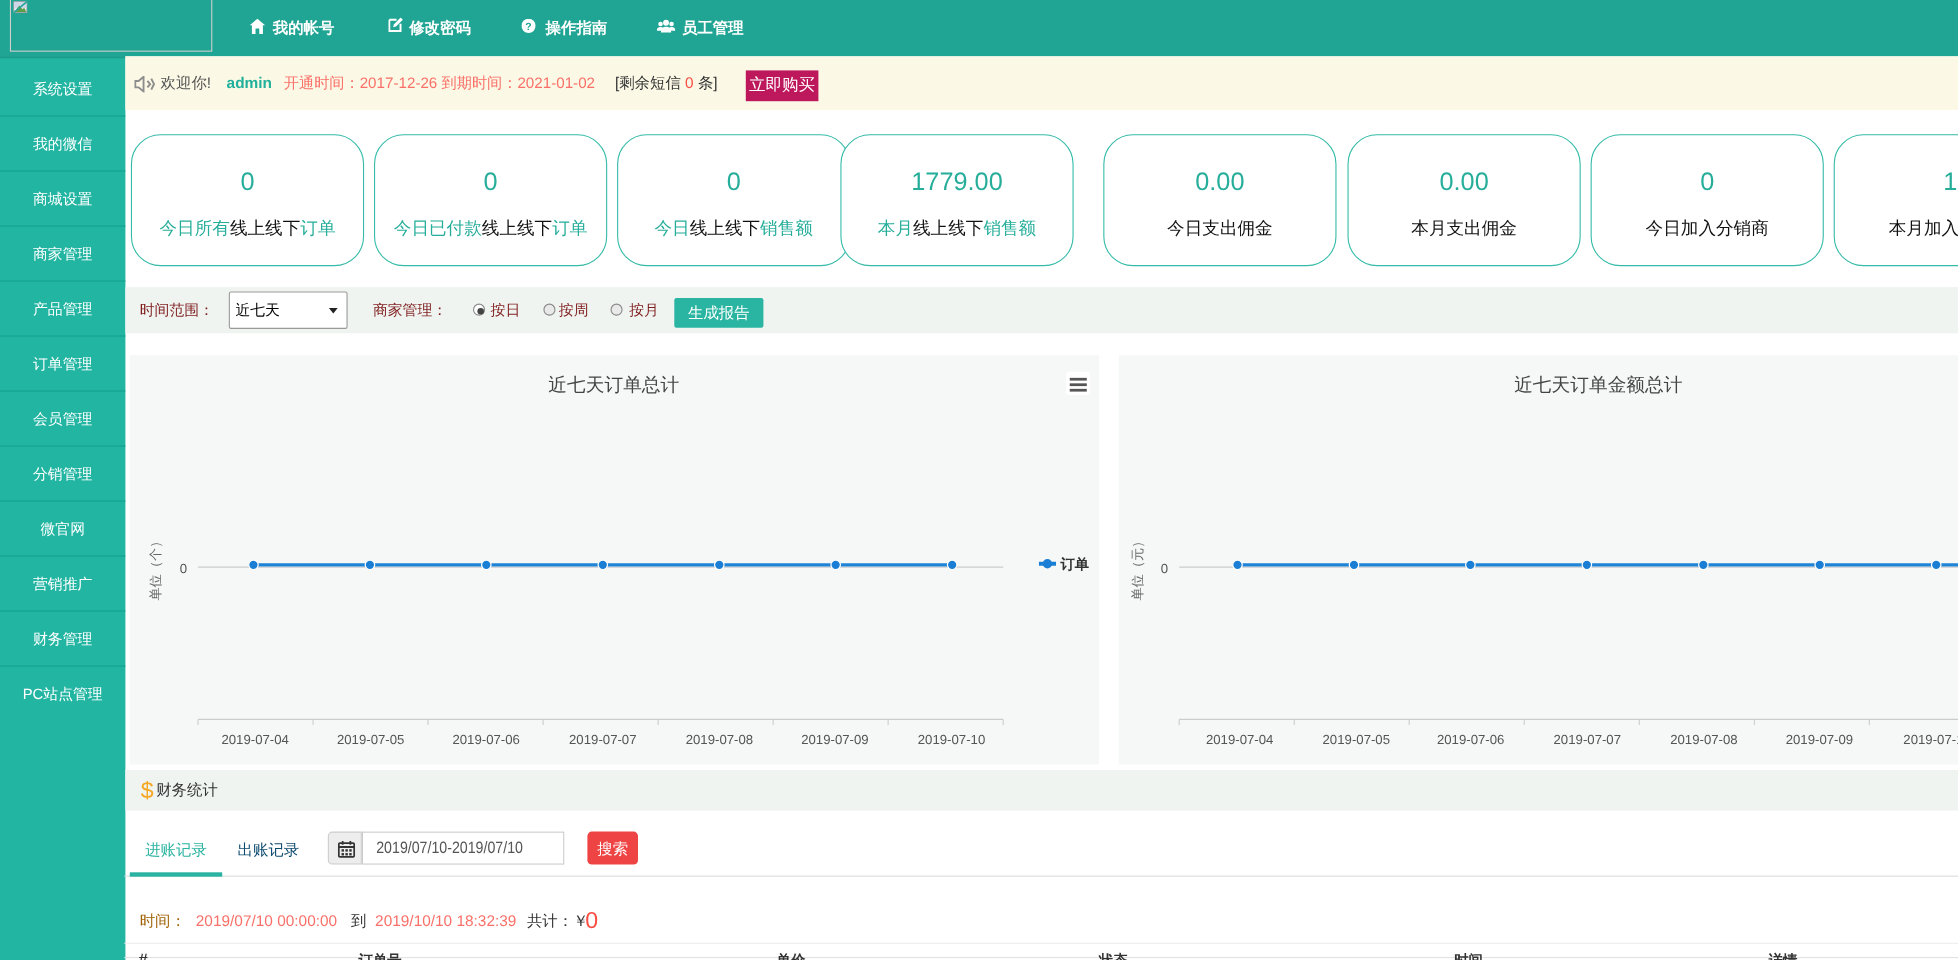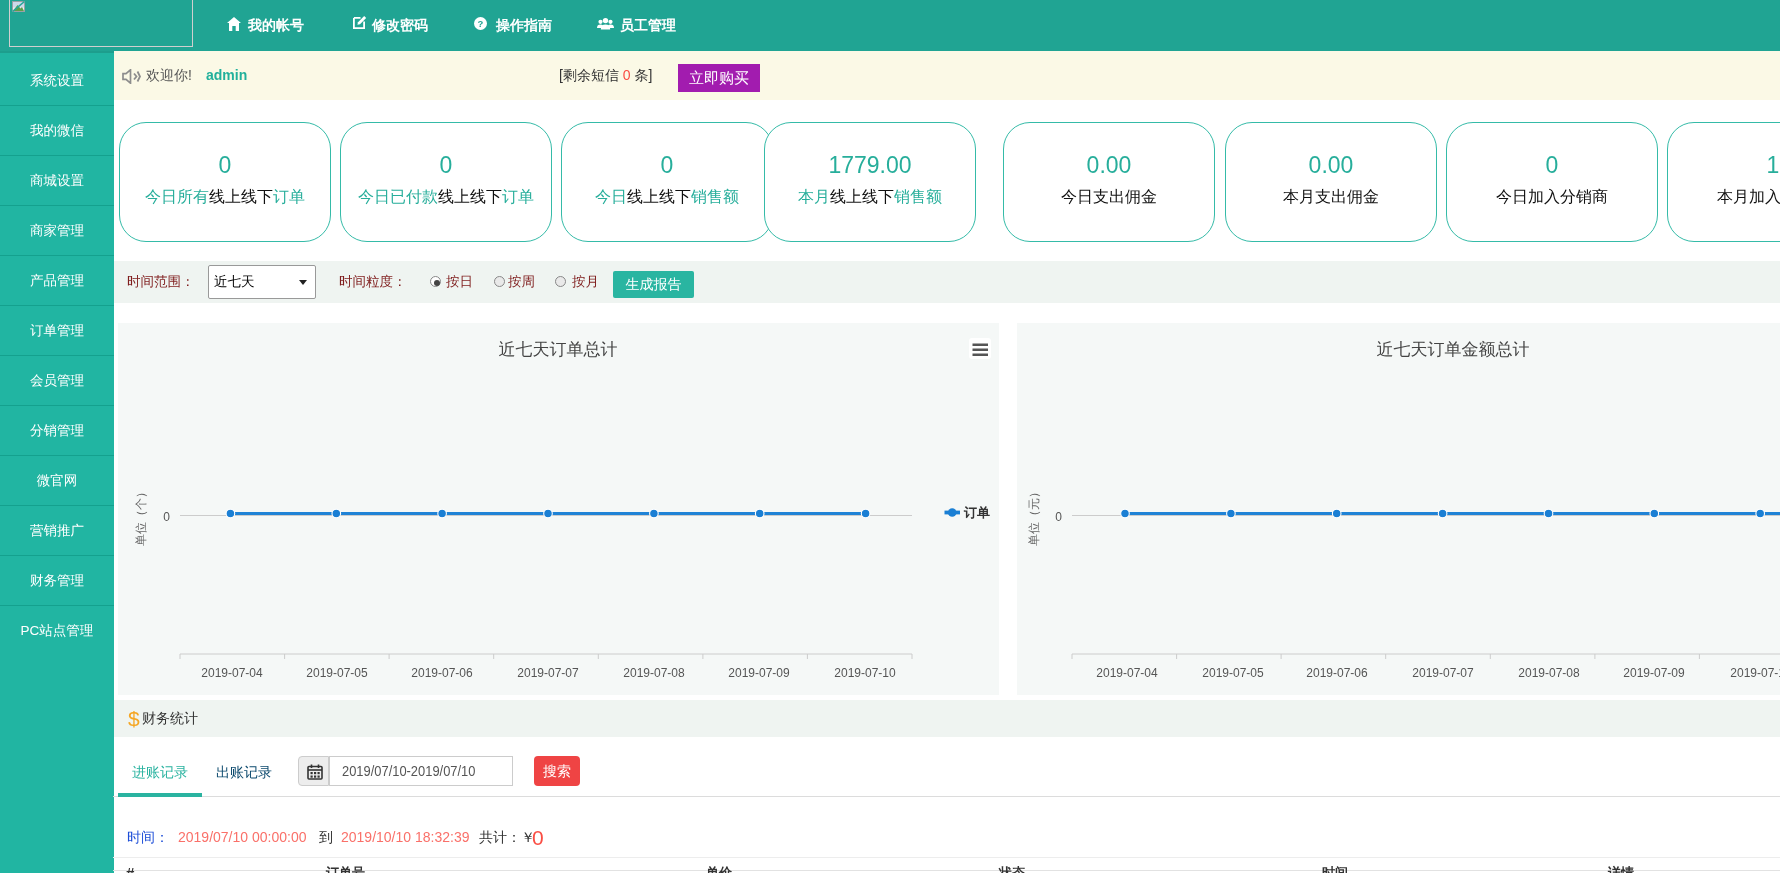--- a/index.html
+++ b/index.html
@@ -19,28 +19,28 @@
 #sidebar { position:absolute; left:0; top:51px; width:114px; height:822px; background:#21b5a2;
   border-top:2px solid #1d9e8d; }
 #sidebar ul { list-style:none; margin-top:3px; }
 #sidebar li.nb { border-bottom:none; }
 #sidebar li { height:50px; line-height:49px; text-align:center; color:#fff; font-size:13.5px;
   border-bottom:1px solid #14a18e; }
 
 
 #welcome { position:absolute; left:114px; top:51px; width:1666px; height:49px; background:#fbf9e6; }
 #welcome span { position:absolute; top:0; height:49px; line-height:49px; font-size:14px; white-space:nowrap; }
-#buybtn { position:absolute; left:564px; top:13px; width:82px; height:28px; background:#a21caf;
+#buybtn { position:absolute; left:564px; top:13px; width:66px; height:28px; background:#be185d;
   color:#fff; font-size:15px; text-align:center; line-height:28px; }
 
 
 .card { position:absolute; top:122px; width:212px; height:120px; background:#fff;
   border:1.5px solid #35bba8; border-radius:27px; text-align:center; }
 .card .num { margin-top:31px; font-size:23px; color:#27ae9b; height:23px; line-height:23px;}
-.card .lbl { font-size:16px; color:#111; margin-top:9px; line-height:22px; }
+.card .lbl { font-size:16px; color:#111; margin-top:21px; line-height:22px; }
 
 
 #filter { position:absolute; left:114px; top:261px; width:1666px; height:42px; background:#eff4f1; }
 #filter .lab { position:absolute; top:0; height:42px; line-height:42px; font-size:13.5px; color:#7f1d1d; }
 #selbox { position:absolute; left:94px; top:4px; width:108px; height:34px; background:#fff;
   border:1.5px solid #999; border-radius:2px; font-size:13.5px; color:#000; line-height:31px; padding-left:5px;}
 #selbox .arr { position:absolute; right:8px; top:14px; width:0; height:0;
   border-left:4px solid transparent; border-right:4px solid transparent; border-top:5px solid #222; }
 .radio { position:absolute; top:15px; width:11px; height:11px; border:1px solid #888;
   border-radius:50%; background:#e9e9e9; }
@@ -136,20 +136,21 @@
   </div>
 
   <div id="welcome">
     <svg style="position:absolute;left:8px;top:18px" width="19" height="15" viewBox="0 0 19 15">
       <path d="M1 4.6 L4 4.6 L8.5 0.8 L8.5 14.2 L4 10.4 L1 10.4 Z" fill="none" stroke="#8d8d8d" stroke-width="1.7"></path>
       <path d="M12 4.5 L14.5 7.5 L12 10.5" fill="none" stroke="#8d8d8d" stroke-width="1.8"></path>
       <path d="M15.5 2.5 L18 7.5 L15.5 12.5" fill="none" stroke="#8d8d8d" stroke-width="1.8"></path>
     </svg>
     <span style="left:32px;color:#555">欢迎你!</span>
     <span style="left:92px;color:#21b09b;font-weight:bold">admin</span>
+    <span style="left:144px;color:#fa7069;font-size:13.8px">开通时间：2017-12-26 到期时间：2021-01-02</span>
     <span style="left:445px;color:#333">[剩余短信 <i style="font-style:normal;color:#fa4d43">0</i> 条]</span>
     <div id="buybtn">立即购买</div>
   </div>
 
   <div class="card" style="left:119px">
       <div class="num">0</div>
       <div class="lbl"><span class="teal">今日所有</span>线上线下<span class="teal">订单</span></div>
     </div>
   <div class="card" style="left:340px">
       <div class="num">0</div>
@@ -176,21 +177,21 @@
       <div class="lbl">今日加入分销商</div>
     </div>
   <div class="card" style="left:1667px">
       <div class="num">1</div>
       <div class="lbl">本月加入分销商</div>
     </div>
 
   <div id="filter">
     <span class="lab" style="left:13px">时间范围：</span>
     <div id="selbox">近七天<span class="arr"></span></div>
-    <span class="lab" style="left:225px">时间粒度：</span>
+    <span class="lab" style="left:225px">商家管理：</span>
     <span class="radio sel" style="left:316px"></span>
     <span class="lab" style="left:332px">按日</span>
     <span class="radio" style="left:380px"></span>
     <span class="lab" style="left:394px">按周</span>
     <span class="radio" style="left:441px"></span>
     <span class="lab" style="left:458px">按月</span>
     <div id="genbtn">生成报告</div>
   </div>
 
   <div class="panel" style="left:118px;width:881px">
@@ -293,21 +294,21 @@
         <rect x="7" y="8" width="2.2" height="2.2" fill="#333"></rect>
       <rect x="10.5" y="8" width="2.2" height="2.2" fill="#333"></rect>
         <rect x="3.5" y="11.5" width="2.2" height="2.2" fill="#333"></rect>
       <rect x="7" y="11.5" width="2.2" height="2.2" fill="#333"></rect>
         <rect x="10.5" y="11.5" width="2.2" height="2.2" fill="#333"></rect>
     </svg>
   </div>
   <div id="dateinp"><i>2019/07/10-2019/07/10</i></div>
   <div id="srchbtn">搜索</div>
 
-  <span class="trow" style="left:127px;color:#1d4ed8">时间：</span>
+  <span class="trow" style="left:127px;color:#a16207">时间：</span>
   <span class="trow red cond" style="left:178px">2019/07/10 00:00:00</span>
   <span class="trow" style="left:319px;color:#333">到</span>
   <span class="trow red cond" style="left:341px">2019/10/10 18:32:39</span>
   <span class="trow" style="left:479px;color:#333">共计：￥</span>
   <span class="trow" style="left:532px;color:#fa4d43;font-size:21px;line-height:21px;top:827px">0</span>
 
   <div id="tline1"></div>
   <div id="tline2"></div>
   <span class="thx" style="left:126px;font-size:15px">#</span>
   <span class="thx" style="left:326px">订单号</span>

